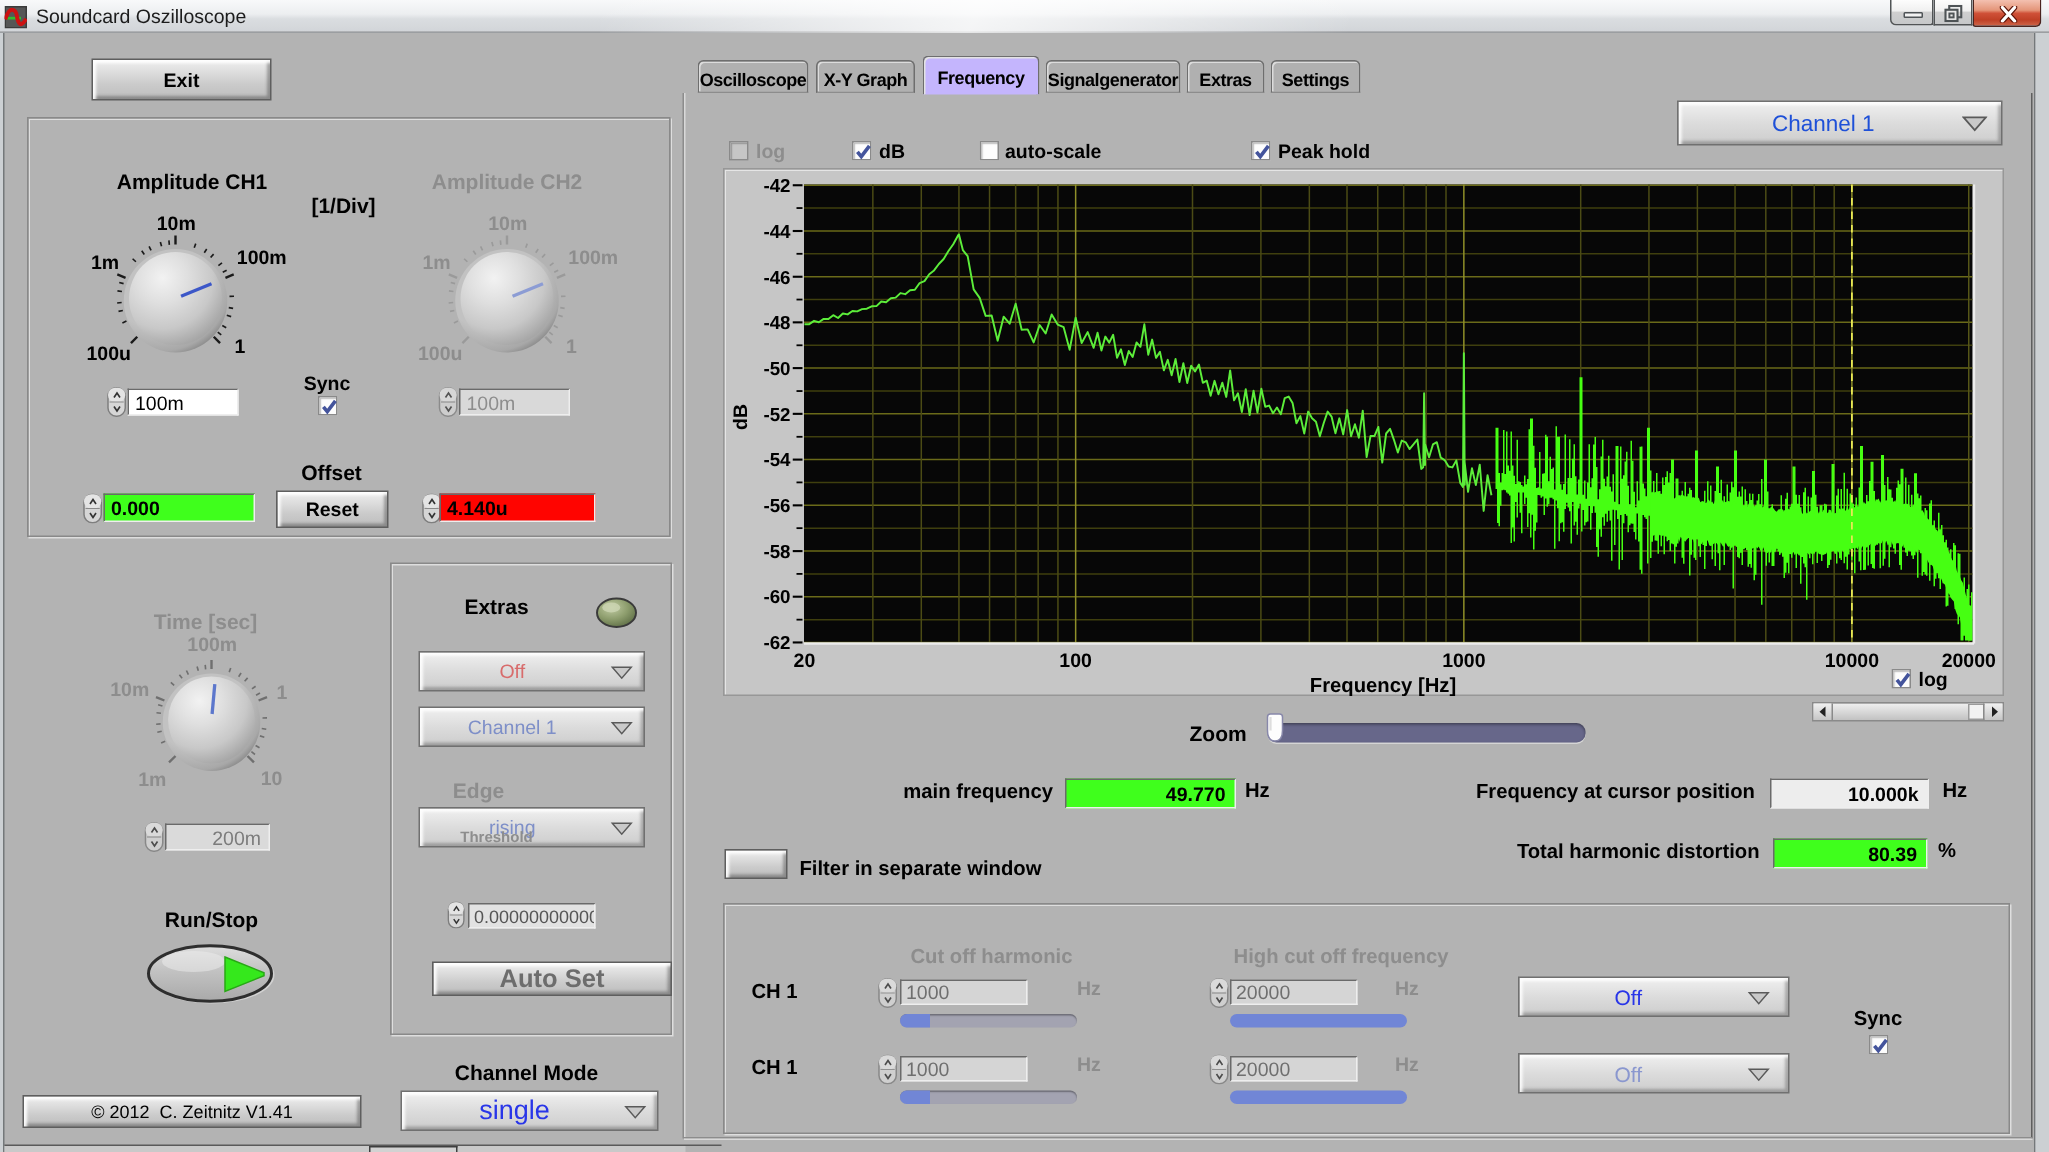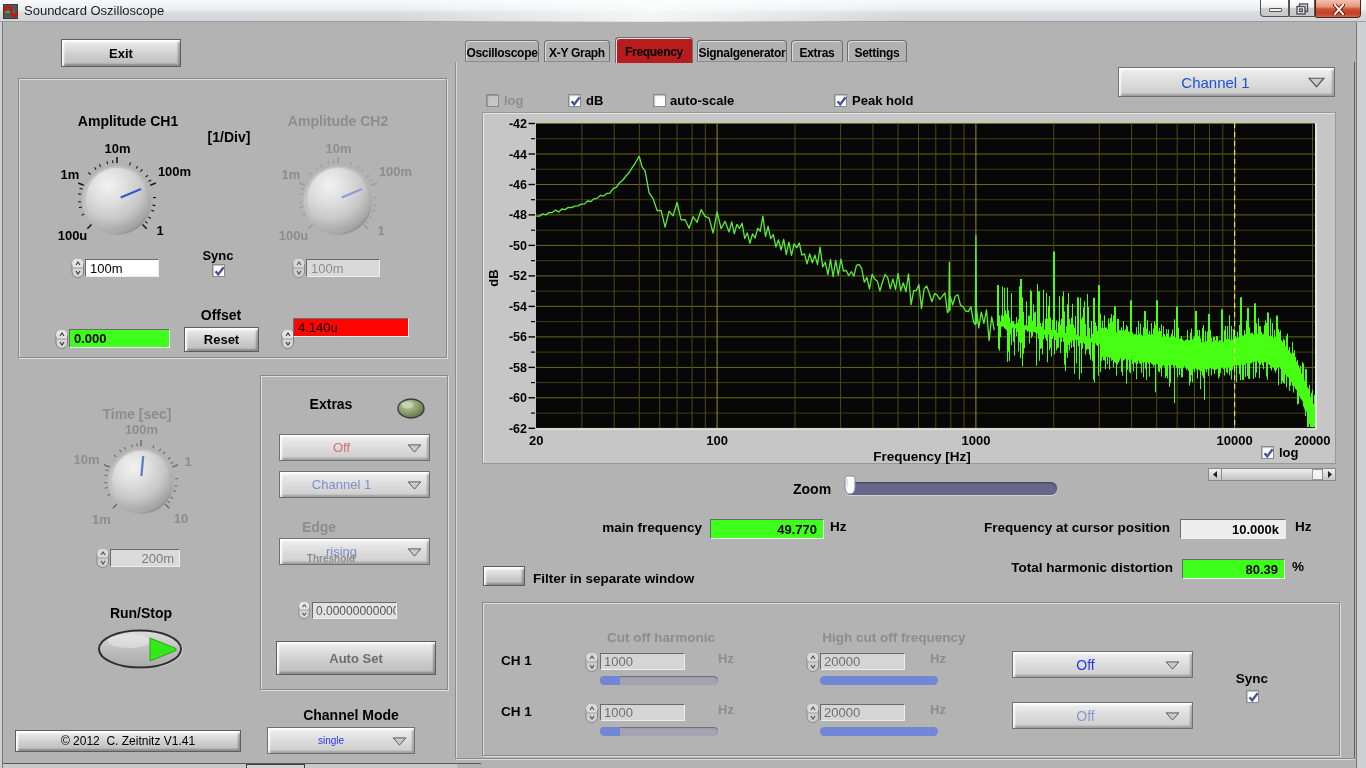--- a/index.html
+++ b/index.html
@@ -199,21 +199,21 @@
     </svg></div>
 <div class="fld" style="left:69px;top:329px;width:101px;height:19px;background:#3fff1c;padding-left:4px;font-weight:bold">0.000</div>
 <div class="btn" style="left:184px;top:327px;width:75px;height:25px;font-size:13px">Reset</div>
 <div class="spin" style="left:281px;top:329px"><svg width="14" height="20" viewBox="0 0 14 20">
       <rect x="1" y="0.5" width="11.5" height="19" rx="5.5" fill="#d6d6d6" stroke="#7e7e7e"></rect>
       <rect x="1" y="0.5" width="11.5" height="9.5" rx="5" fill="#e4e4e4" stroke="none"></rect>
       <path d="M2 10h9.5" stroke="#8a8a8a" stroke-width="0.8"></path>
       <path d="M5 7 L7 4 L9 7" fill="none" stroke="#333" stroke-width="1.1"></path>
       <path d="M5 13 L7 16 L9 13" fill="none" stroke="#333" stroke-width="1.1"></path>
     </svg></div>
-<div class="fld" style="left:293px;top:318px;width:116px;height:19px;background:#ff0400;padding-left:4px;font-weight:normal">4.140u</div>
+<div class="fld" style="left:293px;top:329px;width:104px;height:19px;background:#ff0400;padding-left:4px;font-weight:bold">4.140u</div>
 <div class="lbl ctr g" style="left:85px;top:407px;width:104px;font-size:14px">Time [sec]</div>
 <div class="lbl ctr g" style="left:119px;top:423px;width:45px">100m</div>
 <div class="a" style="left:99px;top:438px;line-height:0"><svg width="84" height="84" viewBox="0 0 84 84">
       <defs>
         <radialGradient id="kb84" cx="36%" cy="28%" r="78%">
           <stop offset="0%" stop-color="#f2f2f2"></stop>
           <stop offset="35%" stop-color="#dfdfdf"></stop>
           <stop offset="70%" stop-color="#c8c8c8"></stop>
           <stop offset="100%" stop-color="#a2a2a2"></stop>
         </radialGradient>
@@ -306,35 +306,35 @@
       </svg></span></div>
 <div class="lbl ctr g" style="left:281px;top:552px;width:100px;font-size:10px">Threshold</div>
 <div class="spin" style="left:298px;top:601px;transform:scale(.9);transform-origin:top left"><svg width="14" height="20" viewBox="0 0 14 20">
       <rect x="1" y="0.5" width="11.5" height="19" rx="5.5" fill="#d6d6d6" stroke="#7e7e7e"></rect>
       <rect x="1" y="0.5" width="11.5" height="9.5" rx="5" fill="#e4e4e4" stroke="none"></rect>
       <path d="M2 10h9.5" stroke="#8a8a8a" stroke-width="0.8"></path>
       <path d="M5 7 L7 4 L9 7" fill="none" stroke="#333" stroke-width="1.1"></path>
       <path d="M5 13 L7 16 L9 13" fill="none" stroke="#333" stroke-width="1.1"></path>
     </svg></div>
 <div class="fld" style="left:312px;top:602px;width:85px;height:17px;background:#e2e2e2;color:#555;font-size:12px;padding-left:3px">0.00000000000 0</div>
-<div class="btn" style="left:276px;top:641px;width:160px;height:34px;font-size:13px;color:#6d6d6d">Auto Set</div>
+<div class="btn" style="left:288px;top:641px;width:160px;height:23px;font-size:17px;color:#6d6d6d">Auto Set</div>
 <div class="lbl ctr" style="left:291px;top:708px;width:120px;font-size:14px">Channel Mode</div>
-<div class="dd" style="left:267px;top:727px;width:148px;height:27px;font-size:10px;color:#2936e8;padding-right:20px">single<span class="ar"><svg width="15" height="9" viewBox="0 0 16 10">
+<div class="dd" style="left:267px;top:727px;width:172px;height:27px;font-size:18px;color:#2936e8;padding-right:20px">single<span class="ar"><svg width="15" height="9" viewBox="0 0 16 10">
         <polygon points="1,1 15,1 8,9" fill="#c9c9c9" stroke="#5a5a5a" stroke-width="1.1"></polygon>
       </svg></span></div>
 
 <div class="a" style="left:456px;top:62px;width:899px;height:697px;background:#b3b3b3;
  border-left:1px solid #d9d9d9;box-shadow:-1px 0 0 #8c8c8c"></div>
 <div class="a" style="left:1354px;top:62px;width:1px;height:697px;background:#5f5f5f"></div>
 <div class="a" style="left:456px;top:758px;width:899px;height:1px;background:#8c8c8c"></div>
 <div class="a" style="left:456px;top:759px;width:899px;height:1px;background:#d9d9d9"></div>
 
 <div class="a ctr" style="left:465px;top:40px;width:74px;height:22px;background:#b0b0b0;border:1px solid #6e6e6e;border-bottom:1px solid #8c8c8c;border-radius:4px 4px 0 0;box-shadow:inset 1px 1px 0 #dcdcdc;font-weight:bold;font-size:12px;letter-spacing:-0.3px;padding-top:5px">Oscilloscope</div>
 <div class="a ctr" style="left:544px;top:40px;width:66px;height:22px;background:#b0b0b0;border:1px solid #6e6e6e;border-bottom:1px solid #8c8c8c;border-radius:4px 4px 0 0;box-shadow:inset 1px 1px 0 #dcdcdc;font-weight:bold;font-size:12px;letter-spacing:-0.3px;padding-top:5px">X-Y Graph</div>
-<div class="a ctr" style="left:615px;top:37px;width:78px;height:26px;background:#b91c1c;border:1px solid #6e6e6e;border-bottom:none;border-radius:4px 4px 0 0;box-shadow:inset 1px 1px 0 #e3e3e3;font-weight:bold;font-size:12px;letter-spacing:-0.3px;padding-top:7px">Frequency</div>
+<div class="a ctr" style="left:615px;top:37px;width:78px;height:26px;background:#c4b5fd;border:1px solid #6e6e6e;border-bottom:none;border-radius:4px 4px 0 0;box-shadow:inset 1px 1px 0 #e3e3e3;font-weight:bold;font-size:12px;letter-spacing:-0.3px;padding-top:7px">Frequency</div>
 <div class="a ctr" style="left:697px;top:40px;width:90px;height:22px;background:#b0b0b0;border:1px solid #6e6e6e;border-bottom:1px solid #8c8c8c;border-radius:4px 4px 0 0;box-shadow:inset 1px 1px 0 #dcdcdc;font-weight:bold;font-size:12px;letter-spacing:-0.3px;padding-top:5px">Signalgenerator</div>
 <div class="a ctr" style="left:791px;top:40px;width:52px;height:22px;background:#b0b0b0;border:1px solid #6e6e6e;border-bottom:1px solid #8c8c8c;border-radius:4px 4px 0 0;box-shadow:inset 1px 1px 0 #dcdcdc;font-weight:bold;font-size:12px;letter-spacing:-0.3px;padding-top:5px">Extras</div>
 <div class="a ctr" style="left:847px;top:40px;width:60px;height:22px;background:#b0b0b0;border:1px solid #6e6e6e;border-bottom:1px solid #8c8c8c;border-radius:4px 4px 0 0;box-shadow:inset 1px 1px 0 #dcdcdc;font-weight:bold;font-size:12px;letter-spacing:-0.3px;padding-top:5px">Settings</div>
 <div class="cb dis" style="left:486px;top:94px"></div>
 <div class="lbl g" style="left:504px;top:94px">log</div>
 <div class="cb" style="left:568px;top:94px"><svg width="13" height="13" viewBox="0 0 13 13">
       <path d="M2.6 6.2 L5.2 9.4 L10.6 2.2" stroke="#44549c" stroke-width="2.4" fill="none"></path>
     </svg></div>
 <div class="lbl" style="left:586px;top:94px">dB</div>
 <div class="cb" style="left:653px;top:94px"></div>

